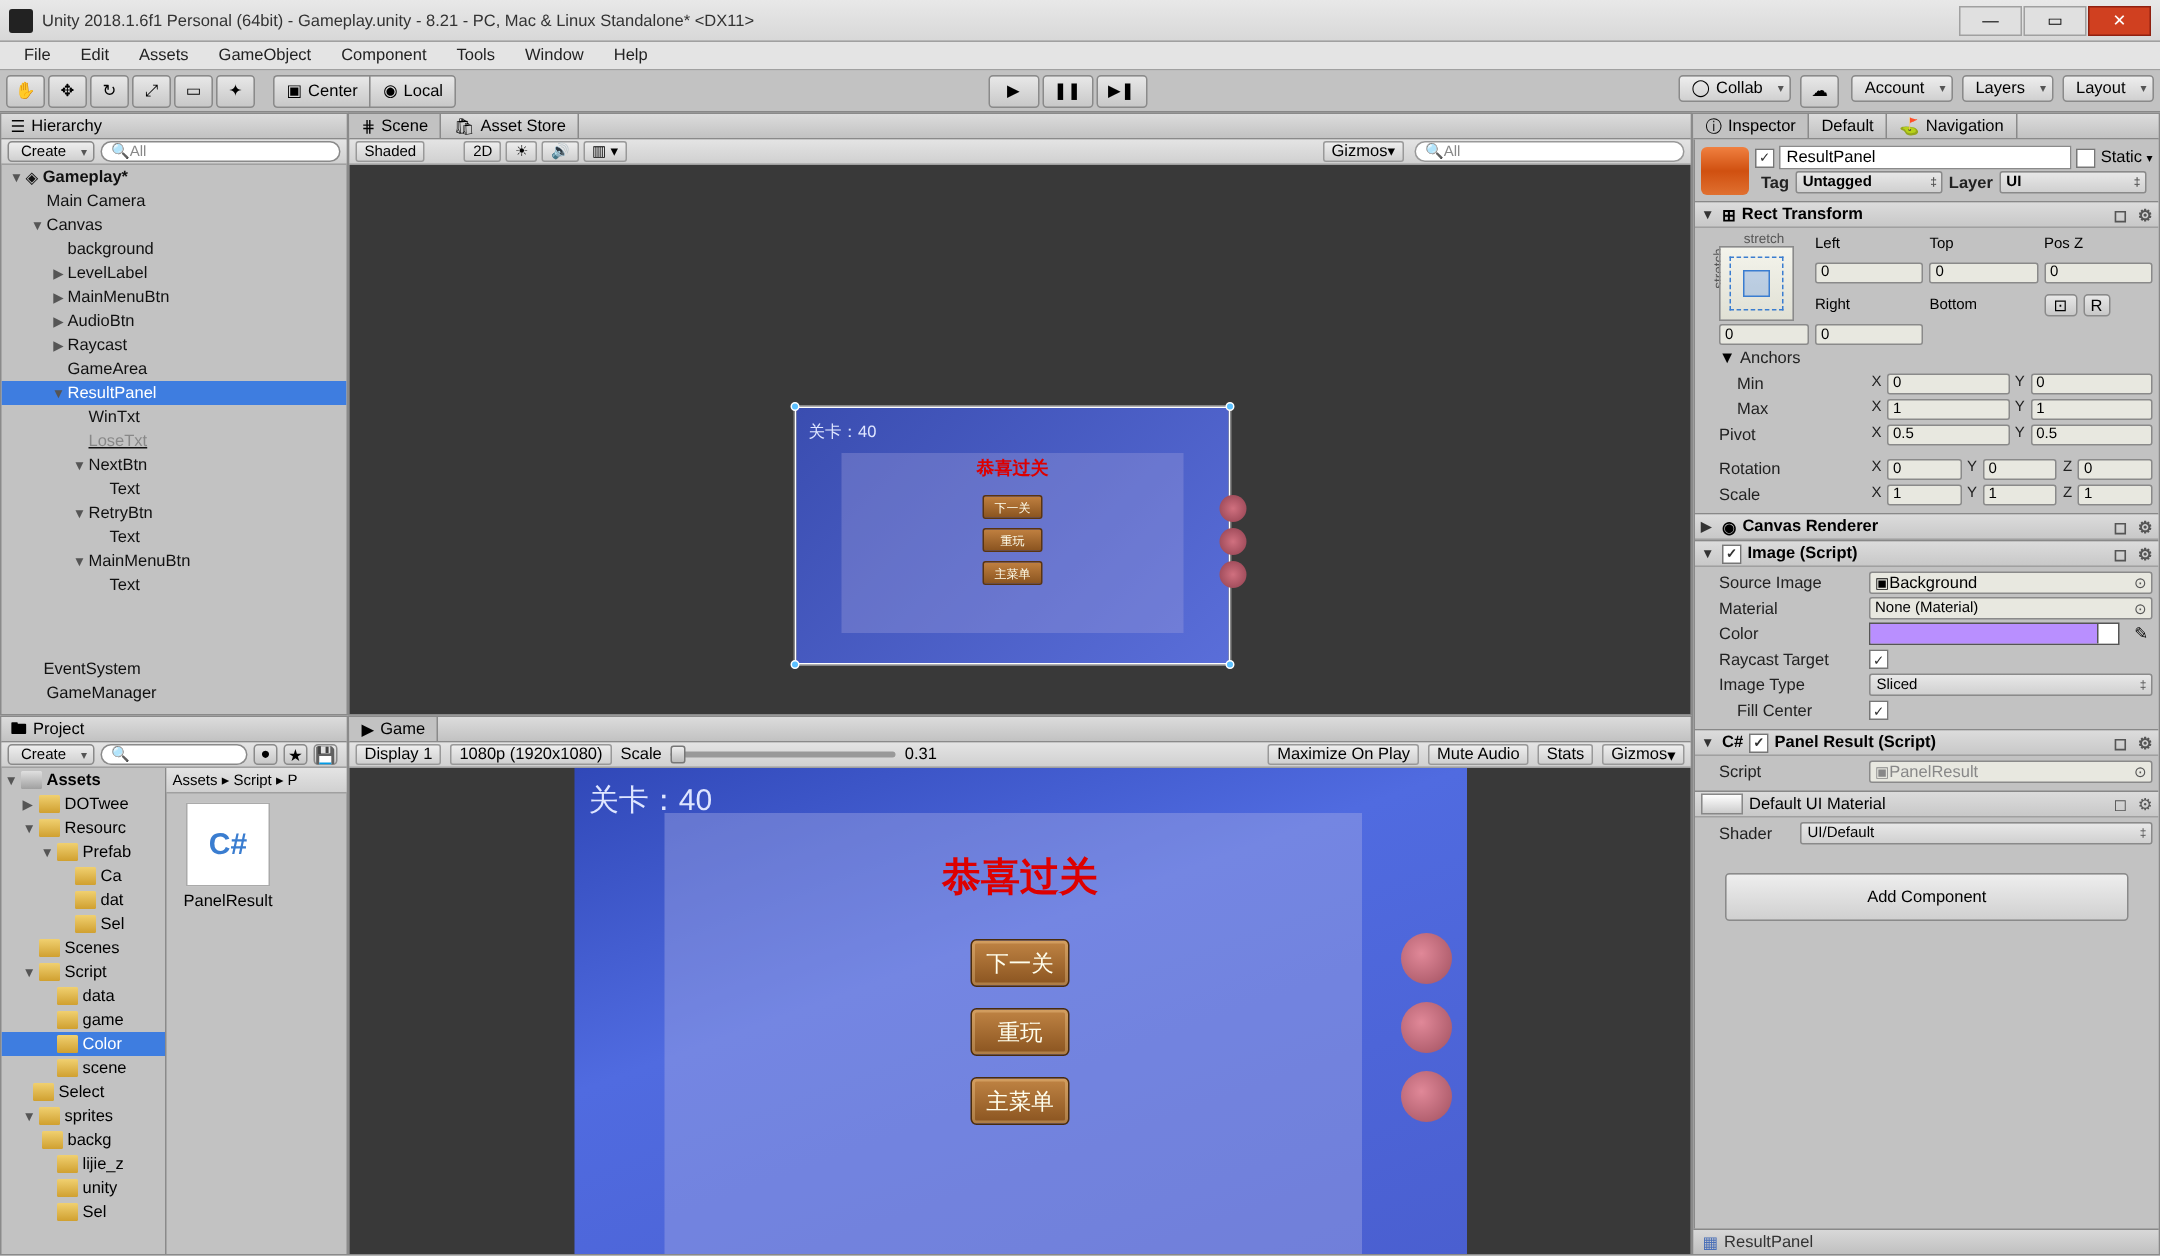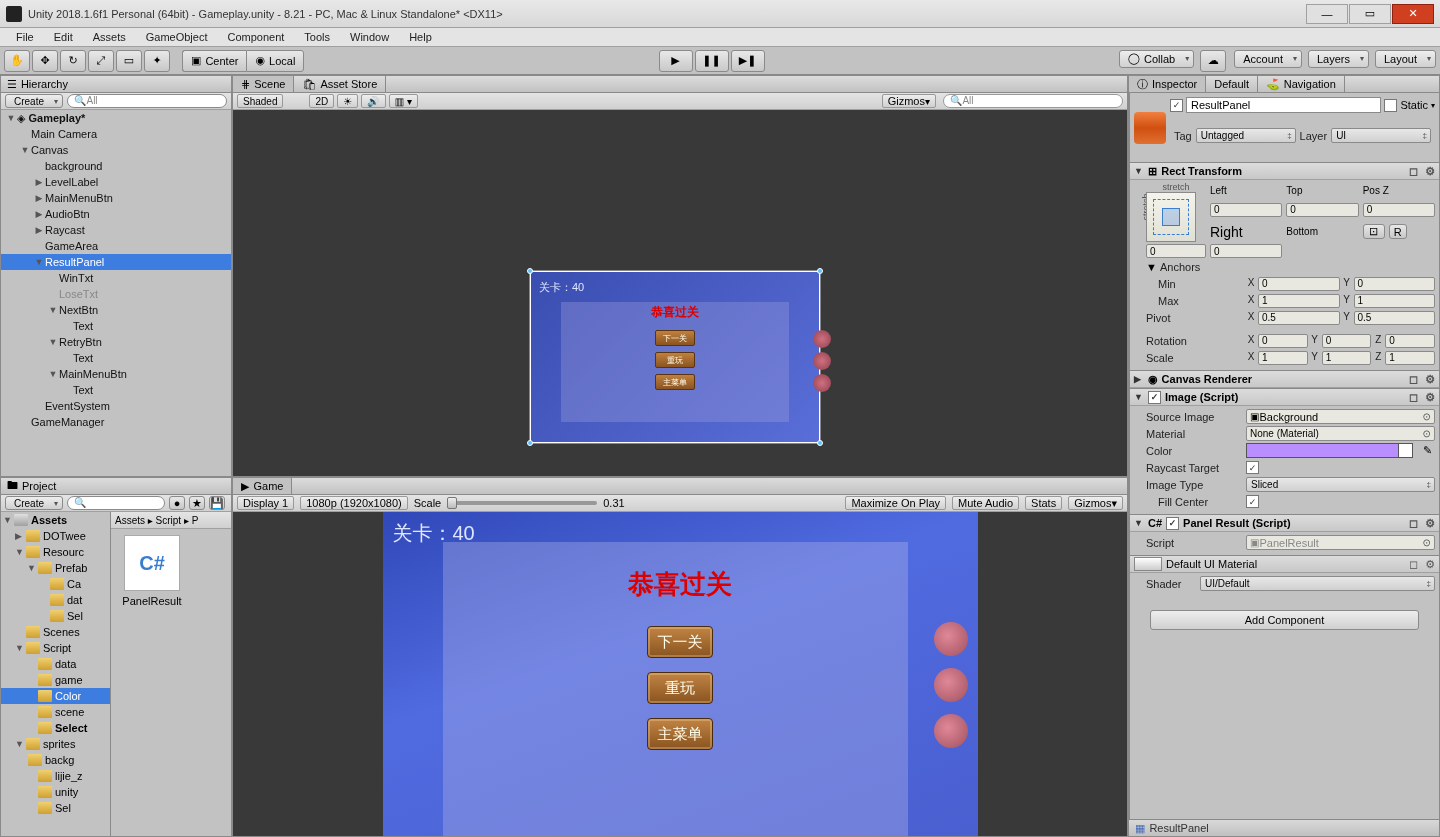--- a/index.html
+++ b/index.html
@@ -93,21 +93,21 @@
 .asset-icon .thumb { width: 56px; height: 56px; margin: 0 auto 4px; background: #fff; border: 1px solid #aaa; display: flex; align-items: center; justify-content: center; color: #3a7dd0; font-size: 20px; font-weight: bold; }
 
 .right-col { width: 312px; display: flex; flex-direction: column; }
 .insp-tabs { height: 17px; background: linear-gradient(#dcdcdc,#c2c2c2); border-bottom: 1px solid #8a8a8a; display: flex; align-items: center; }
 .insp-tab { padding: 0 8px; height: 100%; display: flex; align-items: center; gap: 4px; border-right: 1px solid #8a8a8a; }
 .insp-tab.active { background: #c2c2c2; }
 .insp-body { flex: 1; background: #c2c2c2; overflow: auto; border-left: 1px solid #8a8a8a; }
 .insp-header { padding: 4px; display: flex; align-items: center; gap: 4px; }
 .insp-header .goicon { width: 32px; height: 32px; background: linear-gradient(#f08040,#d05010,#e07030); border-radius: 4px; }
 .insp-name { flex: 1; height: 16px; background: #fff; border: 1px solid #8a8a8a; padding: 0 4px; display: flex; align-items: center; }
-.insp-row { display: flex; align-items: center; padding: 15px 4px; gap: 4px; }
+.insp-row { display: flex; align-items: center; padding: 1px 4px; gap: 4px; font-weight: bold; }
 .insp-row label { color: #222; }
 .insp-dd { flex: 1; height: 15px; background: linear-gradient(#e8e8e8,#d0d0d0); border: 1px solid #8a8a8a; border-radius: 2px; padding: 0 4px; font-size: 10px; display: flex; align-items: center; position: relative; }
 .insp-dd::after { content: "‡"; position: absolute; right: 3px; font-size: 8px; color: #555; }
 
 .comp { border-top: 1px solid #888; }
 .comp-head { height: 17px; background: linear-gradient(#dcdcdc,#c8c8c8); display: flex; align-items: center; padding: 0 4px; gap: 4px; font-weight: bold; border-bottom: 1px solid #a0a0a0; }
 .comp-head .fold { width: 10px; font-size: 9px; color: #333; }
 .comp-head .gear { margin-left: auto; font-size: 11px; color: #555; }
 .comp-head .gear2 { font-size: 11px; color: #555; margin-left: 3px; }
 .comp-body { padding: 2px 4px 4px 16px; }
@@ -121,21 +121,21 @@
 .rectpic::before { content: ""; position: absolute; inset: 6px; border: 1px dashed #3a7dd0; }
 .rectpic .inner { width: 18px; height: 18px; border: 1px solid #3a7dd0; background: rgba(80,140,230,.3); }
 .check { width: 13px; height: 13px; background: #fff; border: 1px solid #777; display: flex; align-items: center; justify-content: center; font-size: 9px; color: #333; }
 .objfield { flex: 1; height: 15px; background: #e8e8e0; border: 1px solid #8a8a8a; border-radius: 2px; padding: 0 3px; display: flex; align-items: center; position: relative; font-size: 10px; }
 .objfield::after { content: "⊙"; position: absolute; right: 3px; color: #555; }
 .colorfield { flex: 1; height: 15px; border: 1px solid #555; display: flex; }
 .colorfield .c { flex: 1; }
 .colorfield .a { width: 14px; background: #fff; border-left: 1px solid #555; }
 .eyedrop { width: 15px; height: 15px; margin-left: 3px; display: flex; align-items: center; justify-content: center; }
 
-.addcomp { margin: 14px 20px; height: 20px; background: linear-gradient(#eee,#d0d0d0); border: 1px solid #8a8a8a; border-radius: 3px; display: flex; align-items: center; justify-content: center; }
+.addcomp { margin: 14px 20px; height: 32px; background: linear-gradient(#eee,#d0d0d0); border: 1px solid #8a8a8a; border-radius: 3px; display: flex; align-items: center; justify-content: center; }
 .statusbar { height: 17px; background: linear-gradient(#d8d8d8,#c0c0c0); border-top: 1px solid #888; display: flex; align-items: center; padding: 0 6px; font-size: 10px; color: #333; }
 </style>
 </head>
 <body>
 
 <div class="titlebar">
   <div class="appicon"></div>
   <div class="title">Unity 2018.1.6f1 Personal (64bit) - Gameplay.unity - 8.21 - PC, Mac &amp; Linux Standalone* &lt;DX11&gt;</div>
   <div class="winbtns">
     <div class="winbtn">—</div>
@@ -231,21 +231,21 @@
             <span class="lbl">GameArea</span>
           </div>
           <div class="row sel" style="padding-left: 32px;">
             <span class="fold">▼</span>
             <span class="lbl">ResultPanel</span>
           </div>
           <div class="row" style="padding-left: 46px;">
             <span class="fold"></span>
             <span class="lbl">WinTxt</span>
           </div>
-          <div class="row dim" style="padding-left: 46px;">
+          <div class="row dim" style="padding-left: 46px; text-decoration: underline;">
             <span class="fold"></span>
             <span class="lbl">LoseTxt</span>
           </div>
           <div class="row" style="padding-left: 46px;">
             <span class="fold">▼</span>
             <span class="lbl">NextBtn</span>
           </div>
           <div class="row" style="padding-left: 60px;">
             <span class="fold"></span>
             <span class="lbl">Text</span>
@@ -259,21 +259,21 @@
             <span class="lbl">Text</span>
           </div>
           <div class="row" style="padding-left: 46px;">
             <span class="fold">▼</span>
             <span class="lbl">MainMenuBtn</span>
           </div>
           <div class="row" style="padding-left: 60px;">
             <span class="fold"></span>
             <span class="lbl">Text</span>
           </div>
-          <div class="row" style="padding-left: 32px;">
+          <div class="row" style="padding-left: 16px; margin-top: 40px;">
             <span class="fold"></span>
             <span class="lbl">EventSystem</span>
           </div>
           <div class="row" style="padding-left: 18px;">
             <span class="fold"></span>
             <span class="lbl">GameManager</span>
           </div>
         </div>
     </div>
     <div class="panel project-panel">
@@ -350,21 +350,21 @@
             <div class="row sel" style="padding-left: 26px;">
               <span class="fold"></span>
               <div class="ficon"></div>
               <span>Color</span>
             </div>
             <div class="row" style="padding-left: 26px;">
               <span class="fold"></span>
               <div class="ficon"></div>
               <span>scene</span>
             </div>
-            <div class="row" style="padding-left: 26px; font-weight: bold;">
+            <div class="row" style="padding-left: 10px;">
               <span class="fold"></span>
               <div class="ficon"></div>
               <span>Select</span>
             </div>
             <div class="row" style="padding-left: 14px;">
               <span class="fold">▼</span>
               <div class="ficon"></div>
               <span>sprites</span>
             </div>
             <div class="row" style="padding-left: 16px;">
@@ -530,21 +530,21 @@
                 <div class="rectpic">
                     <div class="inner"></div>
                   </div>
               </div>
               <div style="font-size:10px">Left</div>
               <div style="font-size:10px">Top</div>
               <div style="font-size:10px">Pos Z</div>
               <div class="num">0</div>
               <div class="num">0</div>
               <div class="num">0</div>
-              <div style="font-size:14px">Right</div>
+              <div style="font-size:10px">Right</div>
               <div style="font-size:10px">Bottom</div>
               <div style="display:flex;gap:2px">
                 <div class="toolbtn" style="width:22px;height:15px">⊡</div>
                 <div class="toolbtn" style="width:18px;height:15px">R</div>
               </div>
               <div class="num">0</div>
               <div class="num">0</div>
               <div></div>
             </div>
             <div class="field">

